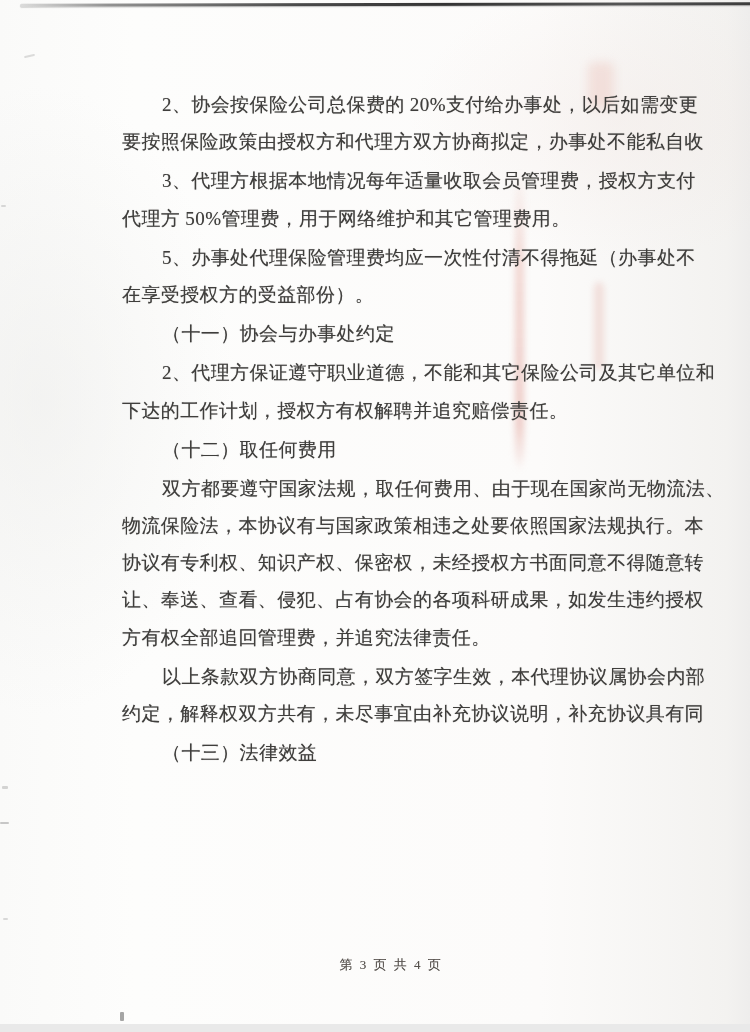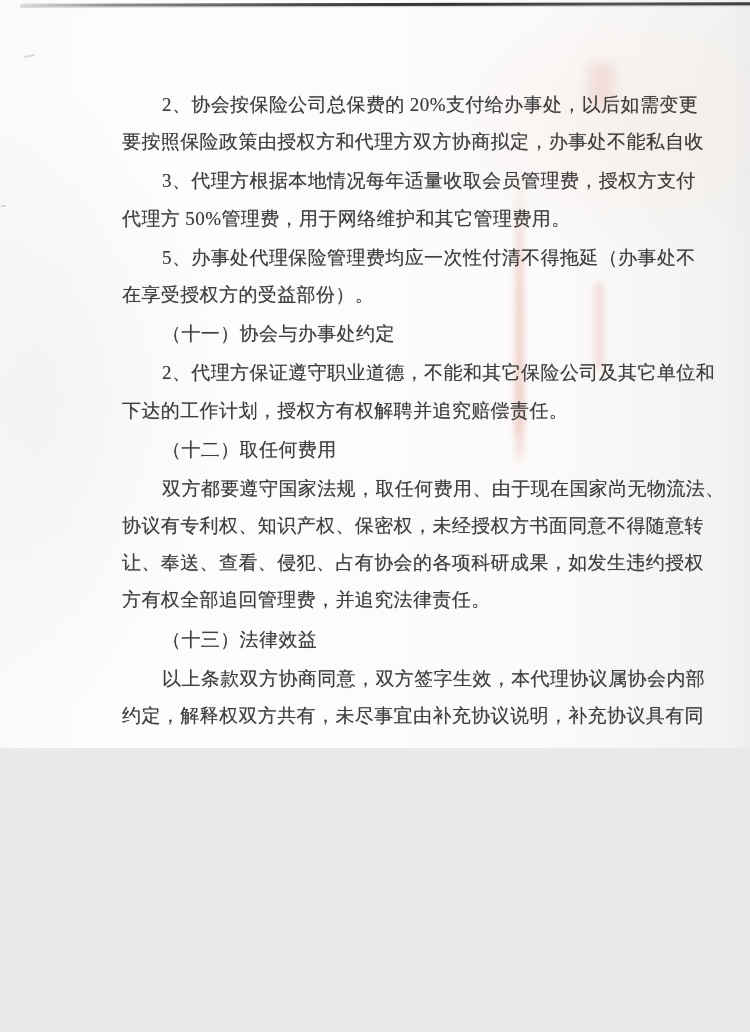--- a/index.html
+++ b/index.html
@@ -1,18 +1,18 @@
 <!DOCTYPE html>
 <html><head>
 <meta charset="utf-8">
 <style>
   html,body{margin:0;padding:0;background:#e9e9e9;}
   .page{
     position:relative;
-    width:750px;height:748px;
+    width:750px;height:1024px;
     margin:0 auto;
     background:
       radial-gradient(ellipse 300px 200px at 620px 120px, rgba(240,228,224,.35), rgba(240,228,224,0) 70%),
       radial-gradient(ellipse 260px 420px at 40px 400px, rgba(235,235,233,.5), rgba(235,235,233,0) 75%),
       linear-gradient(to right,#fafaf9,#fdfdfc 18%,#fcfbfa 72%,#f3f2f0 97%,#eeedec);
     overflow:hidden;
     font-family:"Liberation Serif","DejaVu Serif",serif;
   }
   
   .scan-edge{
@@ -96,30 +96,31 @@
       </div>
       <div class="para">
         <div class="line first">2、代理方保证遵守职业道德，不能和其它保险公司及其它单位和</div>
         <div class="line">下达的工作计划，授权方有权解聘并追究赔偿责任。</div>
       </div>
       <div class="para">
         <div class="line first">（十二）取任何费用</div>
       </div>
       <div class="para">
         <div class="line first">双方都要遵守国家法规，取任何费用、由于现在国家尚无物流法、</div>
+        <div class="line">物流保险法，本协议有与国家政策相违之处要依照国家法规执行。本</div>
         <div class="line">协议有专利权、知识产权、保密权，未经授权方书面同意不得随意转</div>
         <div class="line">让、奉送、查看、侵犯、占有协会的各项科研成果，如发生违约授权</div>
         <div class="line">方有权全部追回管理费，并追究法律责任。</div>
       </div>
       <div class="para">
-        <div class="line first">（十三）法律效益</div>
+        <div class="line first">以上条款双方协商同意，双方签字生效，本代理协议属协会内部</div>
+        <div class="line">约定，解释权双方共有，未尽事宜由补充协议说明，补充协议具有同</div>
       </div>
       <div class="para">
-        <div class="line first">以上条款双方协商同意，双方签字生效，本代理协议属协会内部</div>
-        <div class="line">约定，解释权双方共有，未尽事宜由补充协议说明，补充协议具有同</div>
+        <div class="line first">（十三）法律效益</div>
       </div>
     </div>
 
   <div class="footer">
     <span>第 3 页 共 4 页</span>
   </div>
 
 </div>
 
 </body></html>

